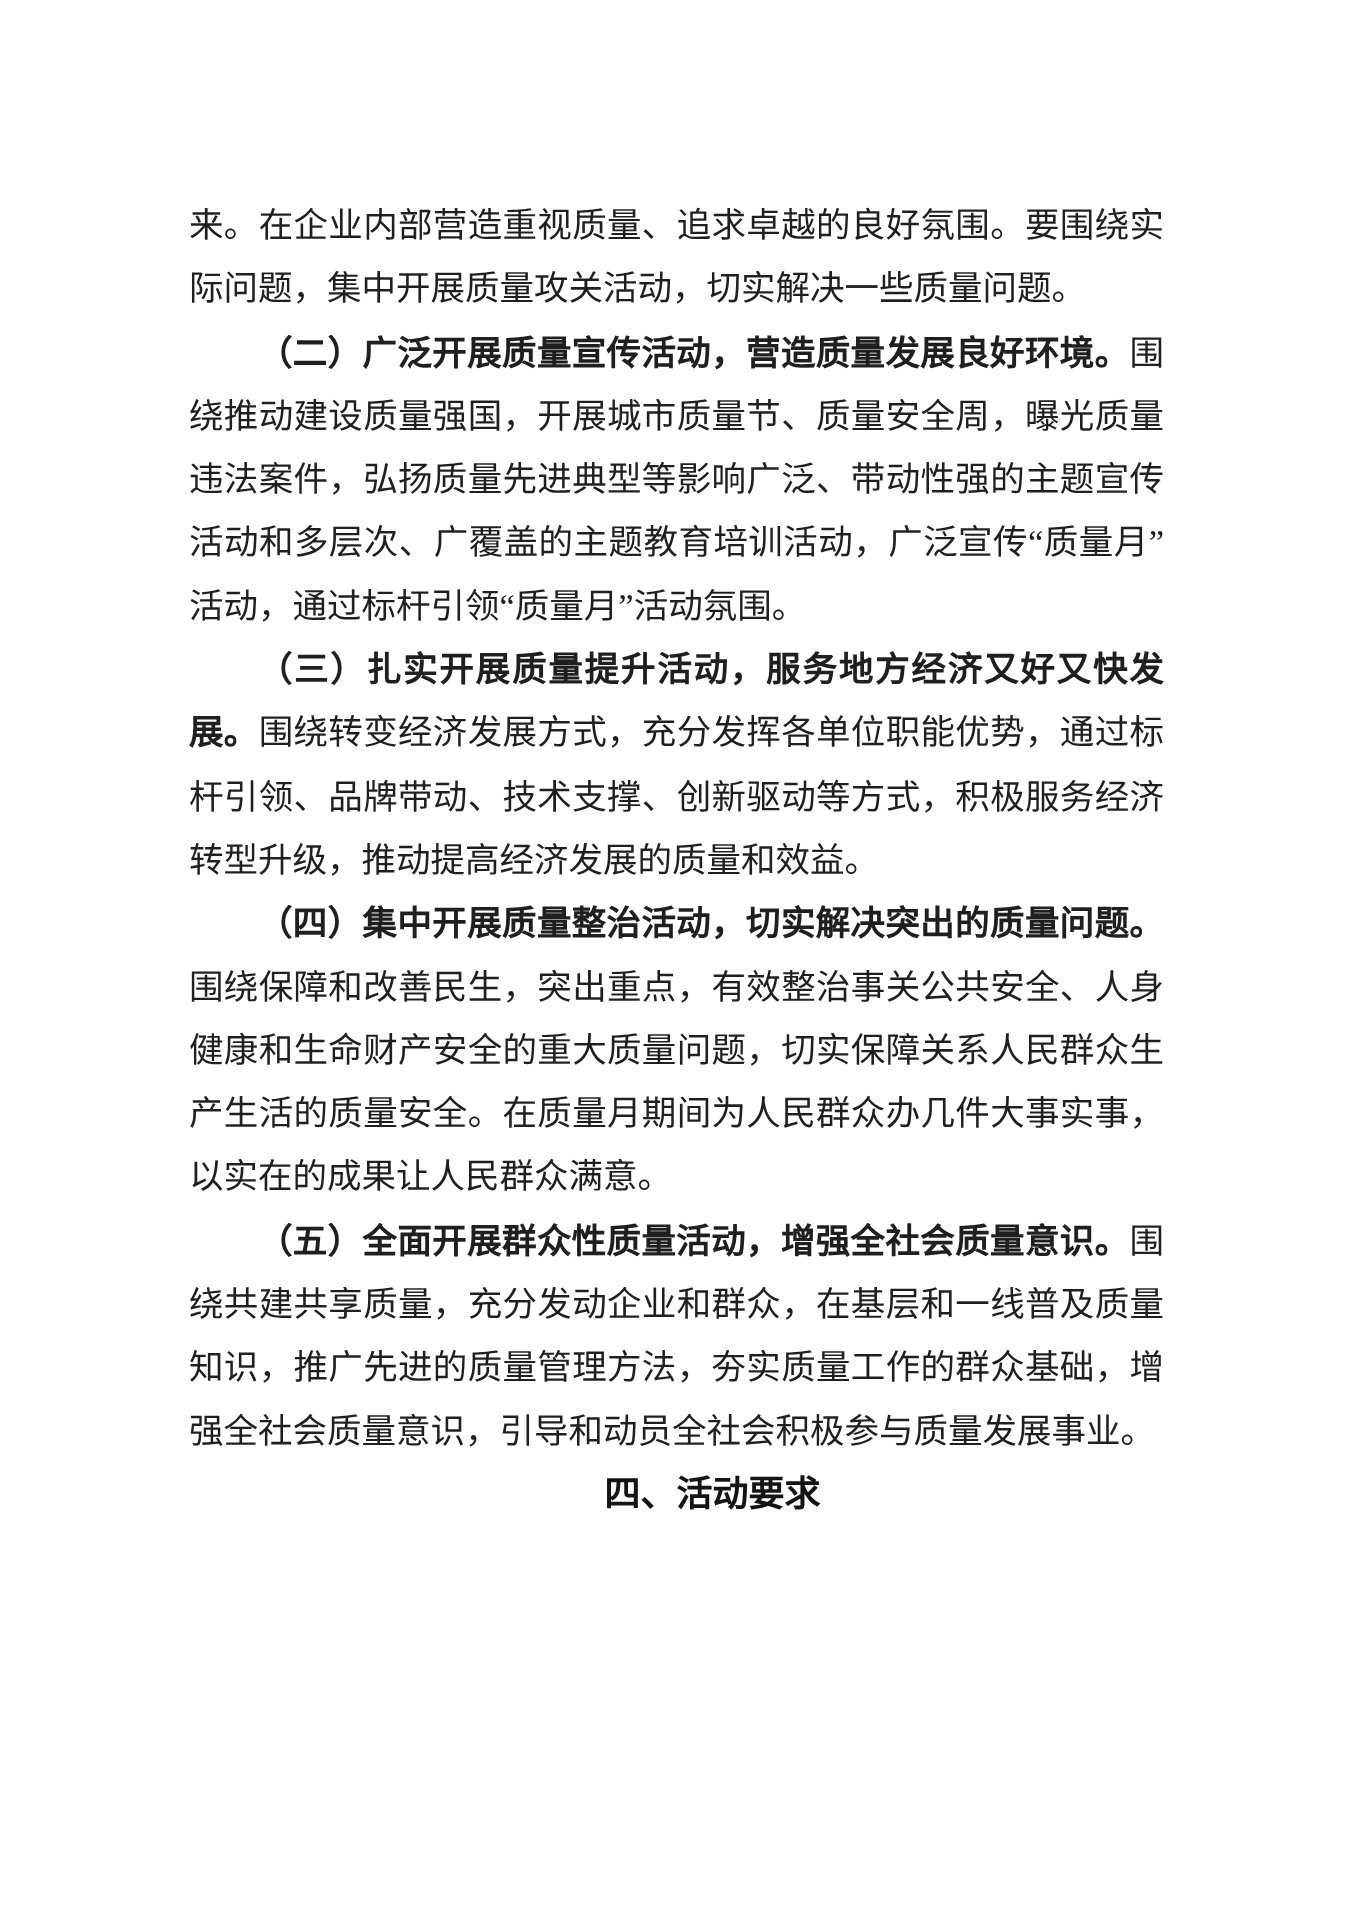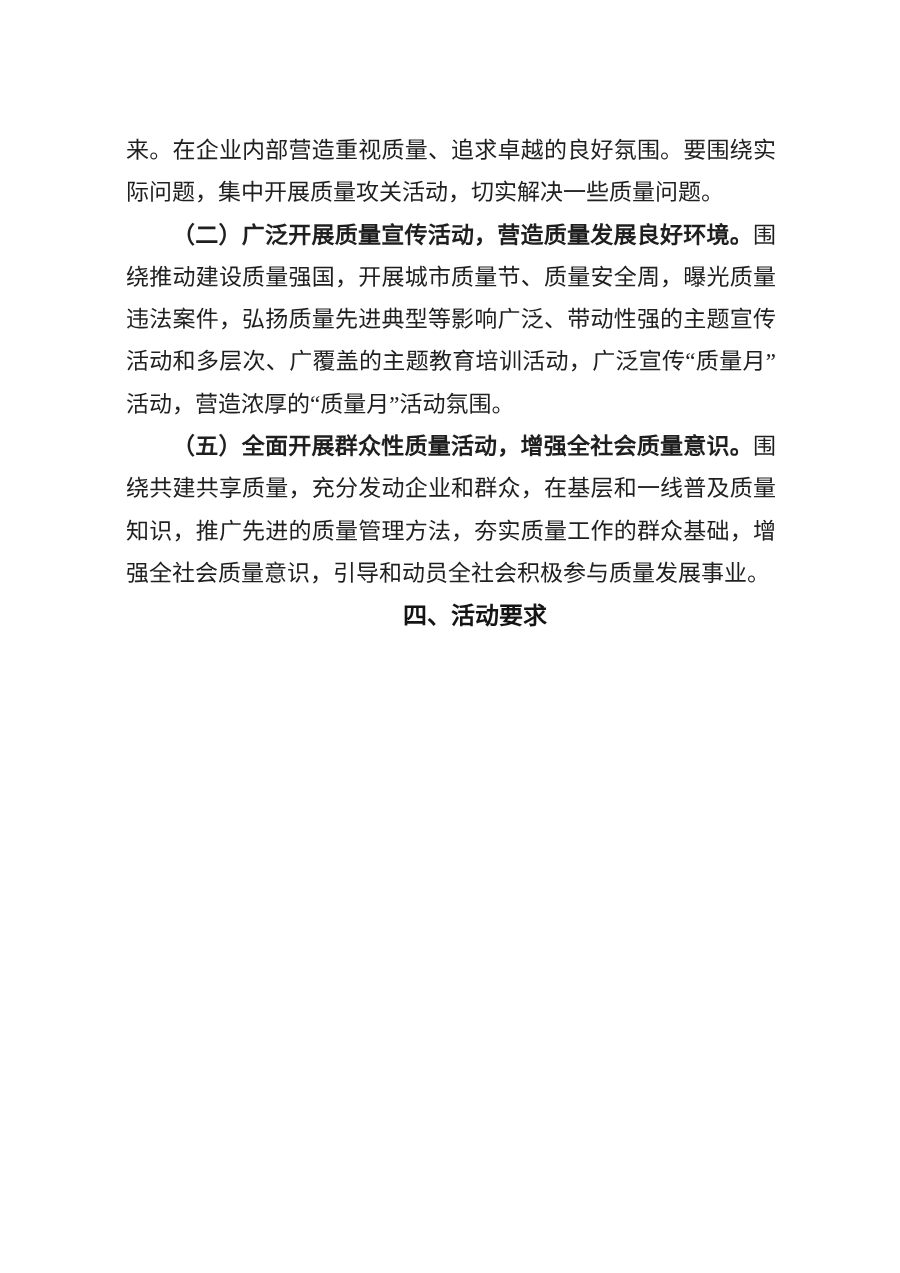--- a/index.html
+++ b/index.html
@@ -52,24 +52,30 @@
 <body>
 
 <div class="page">
   <div class="textblock">
 
     <p class="para">
       <span>来。在企业内部营造重视质量、追求卓越的良好氛围。要围绕实际问题，集中开展质量攻关活动，切实解决一些质量问题。</span>
     </p>
 
     <p class="para indent">
-      <span class="lead">（二）广泛开展质量宣传活动，营造质量发展良好环境。</span><span>围绕推动建设质量强国，开展城市质量节、质量安全周，曝光质量违法案件，弘扬质量先进典型等影响广泛、带动性强的主题宣传活动和多层次、广覆盖的主题教育培训活动，广泛宣传“质量月”活动，营造浓厚的“质量月”活动氛围。</span>
+      <span class="lead">（二）广泛开展质量宣传活动，营造质量发展良好环境。</span><span>围绕推动建设质量强国，开展城市质量节、质量安全周，曝光质量违法案件，弘扬质量先进典型等影响广泛、带动性强的主题宣传活动和多层次、广覆盖的主题教育培训活动，广泛宣传“质量月”活动，通过标杆引领“质量月”活动氛围。</span>
     </p>
 
+    <p class="para indent">
+      <span class="lead">（三）扎实开展质量提升活动，服务地方经济又好又快发展。</span><span>围绕转变经济发展方式，充分发挥各单位职能优势，通过标杆引领、品牌带动、技术支撑、创新驱动等方式，积极服务经济转型升级，推动提高经济发展的质量和效益。</span>
+    </p>
 
+    <p class="para indent">
+      <span class="lead">（四）集中开展质量整治活动，切实解决突出的质量问题。</span><span>围绕保障和改善民生，突出重点，有效整治事关公共安全、人身健康和生命财产安全的重大质量问题，切实保障关系人民群众生产生活的质量安全。在质量月期间为人民群众办几件大事实事，以实在的成果让人民群众满意。</span>
+    </p>
 
     <p class="para indent">
       <span class="lead">（五）全面开展群众性质量活动，增强全社会质量意识。</span><span>围绕共建共享质量，充分发动企业和群众，在基层和一线普及质量知识，推广先进的质量管理方法，夯实质量工作的群众基础，增强全社会质量意识，引导和动员全社会积极参与质量发展事业。</span>
     </p>
 
     <p class="section-heading">四、活动要求</p>
 
 
   </div>
 </div>

